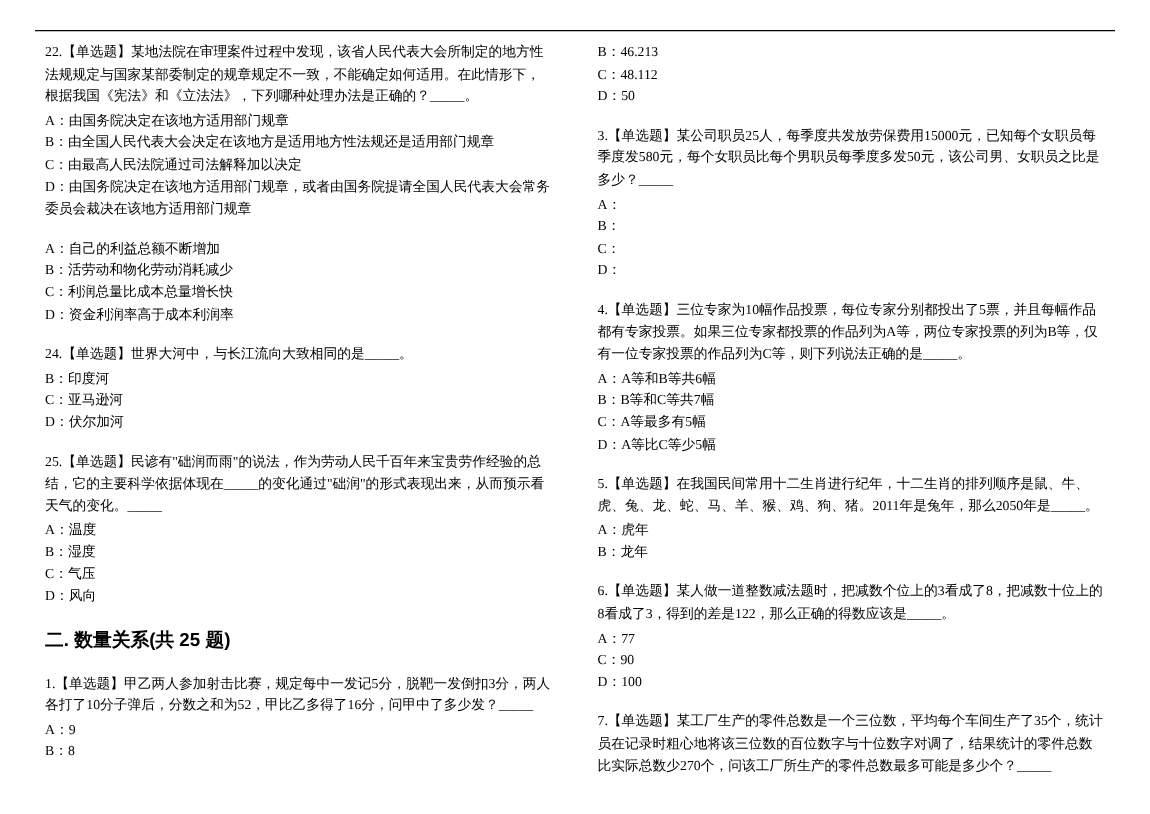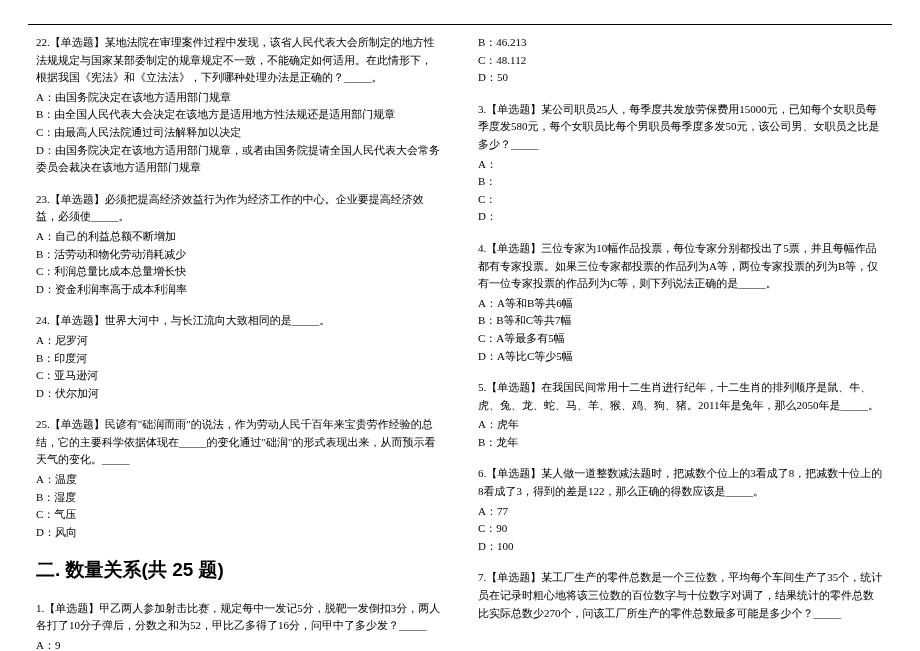--- a/index.html
+++ b/index.html
@@ -27,49 +27,47 @@
       padding: 22px 8px 0 8px;
     }
     .col-left { padding-right: 18px; }
     .col-right { padding-left: 18px; }
     .question { margin-bottom: 14px; }
     .q-text { margin-bottom: 2px; }
     .q-option { margin-bottom: 0; padding-left: 0; }
     .section-title {
       font-weight: bold;
       font-family: "SimHei", "黑体", sans-serif;
-      font-size: 19px;
+      font-size: 15px;
       margin: 14px 0 14px 0;
     }
   </style>
 </head>
 <body>
 
 <div class="hr-line"></div>
 
 <div class="column col-left">
   <div class="question">
     <div class="q-text">22.【单选题】某地法院在审理案件过程中发现，该省人民代表大会所制定的地方性法规规定与国家某部委制定的规章规定不一致，不能确定如何适用。在此情形下，根据我国《宪法》和《立法法》，下列哪种处理办法是正确的？_____。</div>
     <div class="q-option">A：由国务院决定在该地方适用部门规章</div>
     <div class="q-option">B：由全国人民代表大会决定在该地方是适用地方性法规还是适用部门规章</div>
     <div class="q-option">C：由最高人民法院通过司法解释加以决定</div>
     <div class="q-option">D：由国务院决定在该地方适用部门规章，或者由国务院提请全国人民代表大会常务委员会裁决在该地方适用部门规章</div>
   </div>
 
   <div class="question">
-    <div class="q-text">23.【单选题】必须把提高经济效益行为作为经济工作的中心。企业要提高经济效益，必须使_____。</div>
     <div class="q-option">A：自己的利益总额不断增加</div>
     <div class="q-option">B：活劳动和物化劳动消耗减少</div>
     <div class="q-option">C：利润总量比成本总量增长快</div>
     <div class="q-option">D：资金利润率高于成本利润率</div>
   </div>
 
   <div class="question">
     <div class="q-text">24.【单选题】世界大河中，与长江流向大致相同的是_____。</div>
-    <div class="q-option">A：尼罗河</div>
     <div class="q-option">B：印度河</div>
     <div class="q-option">C：亚马逊河</div>
     <div class="q-option">D：伏尔加河</div>
   </div>
 
   <div class="question">
     <div class="q-text">25.【单选题】民谚有"础润而雨"的说法，作为劳动人民千百年来宝贵劳作经验的总结，它的主要科学依据体现在_____的变化通过"础润"的形式表现出来，从而预示看天气的变化。_____</div>
     <div class="q-option">A：温度</div>
     <div class="q-option">B：湿度</div>
     <div class="q-option">C：气压</div>

